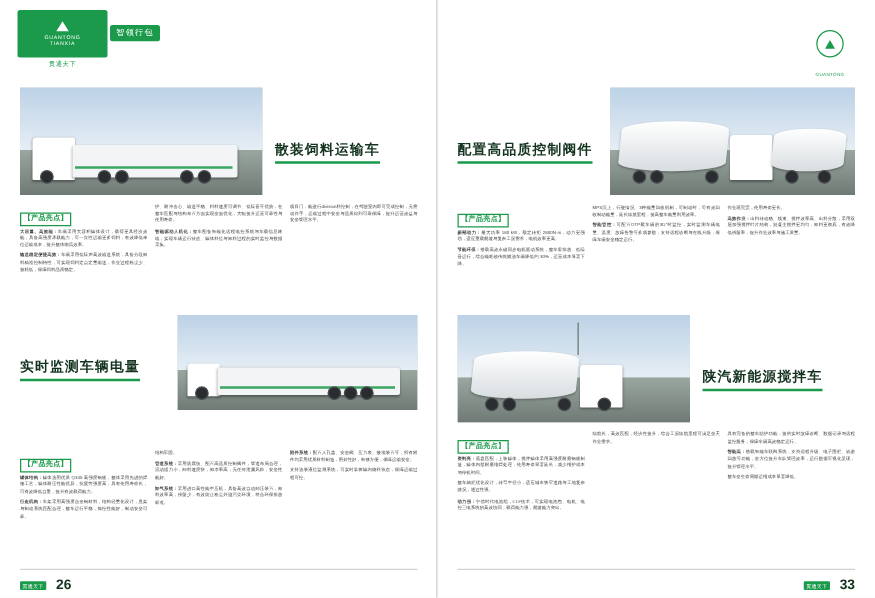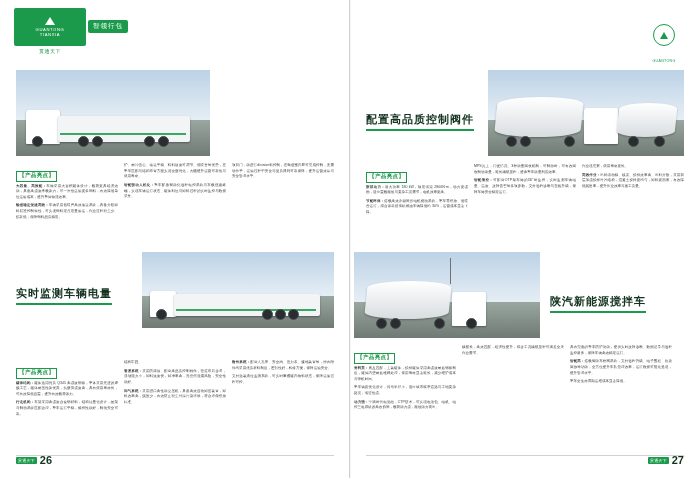--- a/index.html
+++ b/index.html
@@ -123,22 +123,22 @@
   }
   .cols{display:flex;gap:6px;}
   .col{flex:1;}
   .para{
     font-size:3.5px;line-height:1.62;color:#3b3f3d;text-align:justify;
     margin:0 0 3px 0;letter-spacing:.05px;
   }
 
   
   .foot{
-    position:absolute;bottom:12px;font-size:6px;color:#3b3f3d;
-    display:flex;align-items:center;gap:3px;text-align:center;
+    position:absolute;bottom:4px;font-size:6px;color:#3b3f3d;
+    display:flex;align-items:center;gap:8px;text-align:center;
   }
   .foot .tag{
     background:#1a9a4a;color:#fff;font-size:4px;padding:1px 2px;border-radius:1px;
     letter-spacing:.2px;
   }
   .foot .num{font-size:11px;font-weight:bold;color:#13331f;}
   .foot-left{left:16px;}
   .foot-right{right:16px;}
   .rule{
     position:absolute;height:.6px;background:#cfd3d1;
@@ -167,20 +167,24 @@
         <div class="cab" style="left:10px;width:34px;height:34px;"></div>
         <div class="truck" style="left:42px;width:132px;height:26px;"></div>
         <div class="stripe" style="left:44px;bottom:24%;width:126px;"></div>
         <div class="wheel" style="left:16px;"></div>
         <div class="wheel" style="left:62px;"></div>
         <div class="wheel" style="left:76px;"></div>
         <div class="wheel" style="left:128px;"></div>
         <div class="wheel" style="left:142px;"></div>
       </div>
 
+      <div class="title" style="position:absolute;left:204px;top:42px;">
+        <span>散装饲料运输车</span>
+        <span class="u"></span>
+      </div>
 
       <div class="cols" style="margin-top:7px;">
         <div class="col">
           <div class="sec-head">【产品亮点】</div>
           <p class="para"><b>大容量、高效能：</b><span>车辆采用大容积罐体设计，载荷更具经济效能，具备高强度承载能力，可一次性运输更多饲料，有效降低单位运输成本，提升整体物流效率。</span></p>
           <p class="para"><b>输送稳定便捷高效：</b><span>车辆采用低噪声高效输送系统，具备分段卸料精准控制特性，可实现饲料定点定量输送，作业过程粉尘少、损耗低，保障饲料品质稳定。</span></p>
         </div>
         <div class="col">
           <p class="para">护、耐冲击心、输送平稳、料料速度可调节、低噪音等优势，在整车匹配与结构布置方面实现全面优化，大幅提升运营可靠性与使用寿命。</p>
           <p class="para"><b>智能驱动人机化：</b><span>整车配备智能化远程电控系统与车载信息终端，实现车辆运行状态、罐体料位与卸料过程的实时监控与数据采集。</span></p>
@@ -275,21 +279,21 @@
           <p class="para">MPS沉上，行驶情况、3种能量回收机制，可制动时，可有效回收制动能量，延长续航里程，提高整车能量利用效率。</p>
           <p class="para"><b>智能管控：</b><span>可配置OTP聚车辆的3D־时监控，实时监测车辆电量、温度、故障告警等多项参数，支持远程诊断与在线升级，保障车辆安全稳定运行。</span></p>
         </div>
         <div class="col">
           <p class="para">作业现完宽，使用寿命更长。</p>
           <p class="para"><b>高效作业：</b><span>出料转动稳、线束、搅拌效率高、出料分散，采用双层加强搅拌叶片结构，混凝土搅拌更均匀，卸料更彻底，有效降低残留率，提升作业效率与施工质量。</span></p>
         </div>
       </div>
     </div>
 
-    <div class="art" style="left:4px;top:252px;width:318px;">
+    <div class="art" style="left:16px;top:252px;width:318px;font-family:Liberation Serif, serif;">
 
       <div class="photo" style="width:186px;height:86px;">
         <div class="sky"></div>
         <div class="ground"></div>
         <div class="mast" style="left:96px;top:6px;height:26px;"></div>
         <div class="drum" style="left:12px;width:84px;height:38px;"></div>
         <div class="cab" style="left:98px;width:34px;height:34px;"></div>
         <div class="wheel" style="left:22px;"></div>
         <div class="wheel" style="left:36px;"></div>
         <div class="wheel" style="left:80px;"></div>
@@ -315,18 +319,18 @@
           <p class="para">具有完备的整车防护功能，提供实时故障诊断、数据记录与远程监控服务，保障车辆高效稳定运行。</p>
           <p class="para"><b>智能高：</b><span>搭载智能车联网系统，支持远程升级、电子围栏、轨迹回放等功能，全方位提升车队管理效率，运行数据可视化呈现，提升管理水平。</span></p>
           <p class="para">整车全生命周期运维成本显著降低。</p>
         </div>
       </div>
     </div>
 
     <div class="rule" style="left:16px;bottom:22px;width:318px;"></div>
     <div class="foot foot-right">
       <span class="tag">贯通天下</span>
-      <span class="num">27</span>
+      <span class="num">33</span>
     </div>
   </div>
 
   <div class="gutter"></div>
 </div>
 
 </body></html>

